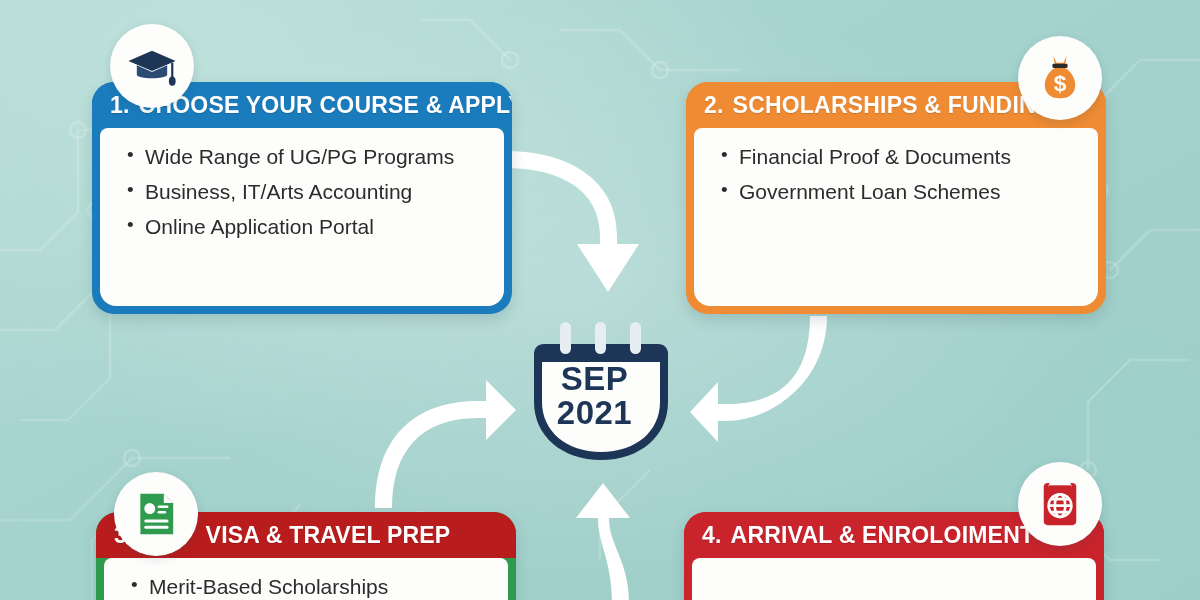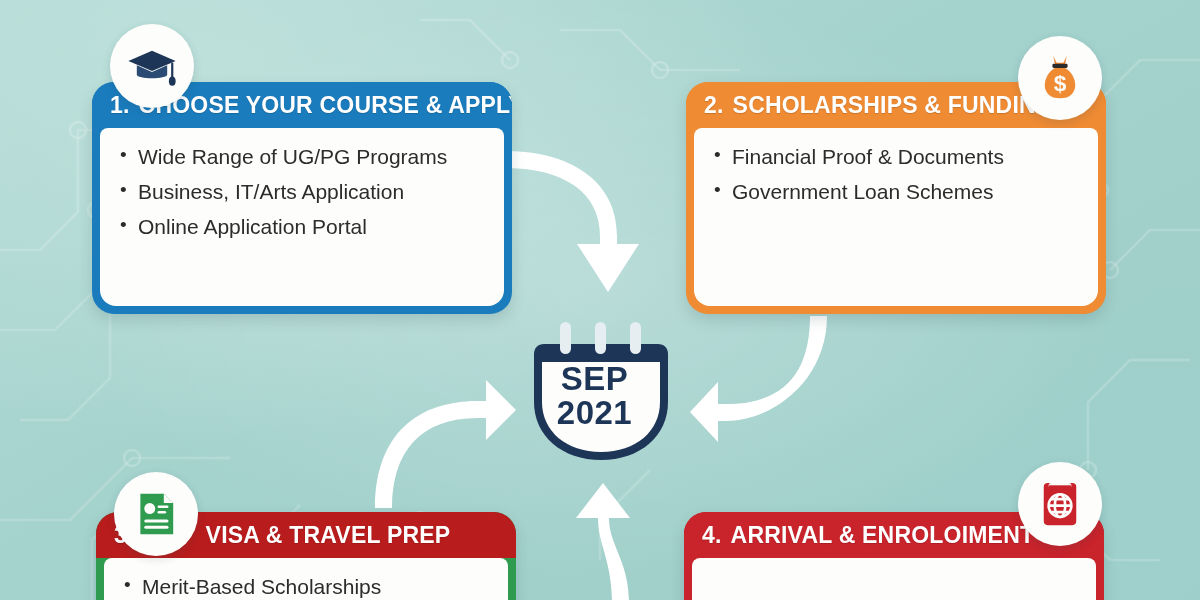--- a/index.html
+++ b/index.html
@@ -36,21 +36,21 @@
     font-size:23px;
     font-stretch:condensed;
     text-shadow:0 1px 1px rgba(0,0,0,.16);
     overflow:hidden;white-space:nowrap;
   }
   .card-head .num{padding-left:18px;}
   .card-head .ttl{padding-left:9px;}
   .card-body{
     position:absolute;left:8px;right:8px;top:46px;bottom:8px;
     background:#fdfdfb;border-radius:8px 8px 16px 16px;
-    padding:14px 10px 6px 18px;box-sizing:border-box;
+    padding:14px 10px 6px 25px;box-sizing:border-box;
     overflow:hidden;
   }
   .bullets{list-style:none;margin:0;padding:0;}
   .bullets li{
     position:relative;padding-left:20px;margin-bottom:5px;
     font-size:21px;line-height:1.43;color:#2c2c2c;
     white-space:nowrap;
   }
   .bullets li.gap{margin-top:4px;}
   .bullets li:before{
@@ -180,21 +180,21 @@
   </svg>
 
   <div class="card c1">
     <div class="card-head">
       <span class="num">1.</span>
       <span class="ttl">CHOOSE YOUR COURSE &amp; APPLY</span>
     </div>
     <div class="card-body">
       <ul class="bullets">
         <li>Wide Range of UG/PG Programs</li>
-        <li>Business, IT/Arts Application</li>
+        <li>Business, IT/Arts Accounting</li>
         <li class="gap">Online Application Portal</li>
       </ul>
     </div>
   </div>
 
   <div class="card c2">
     <div class="card-head">
       <span class="num">2.</span>
       <span class="ttl">SCHOLARSHIPS &amp; FUNDING</span>
     </div>

